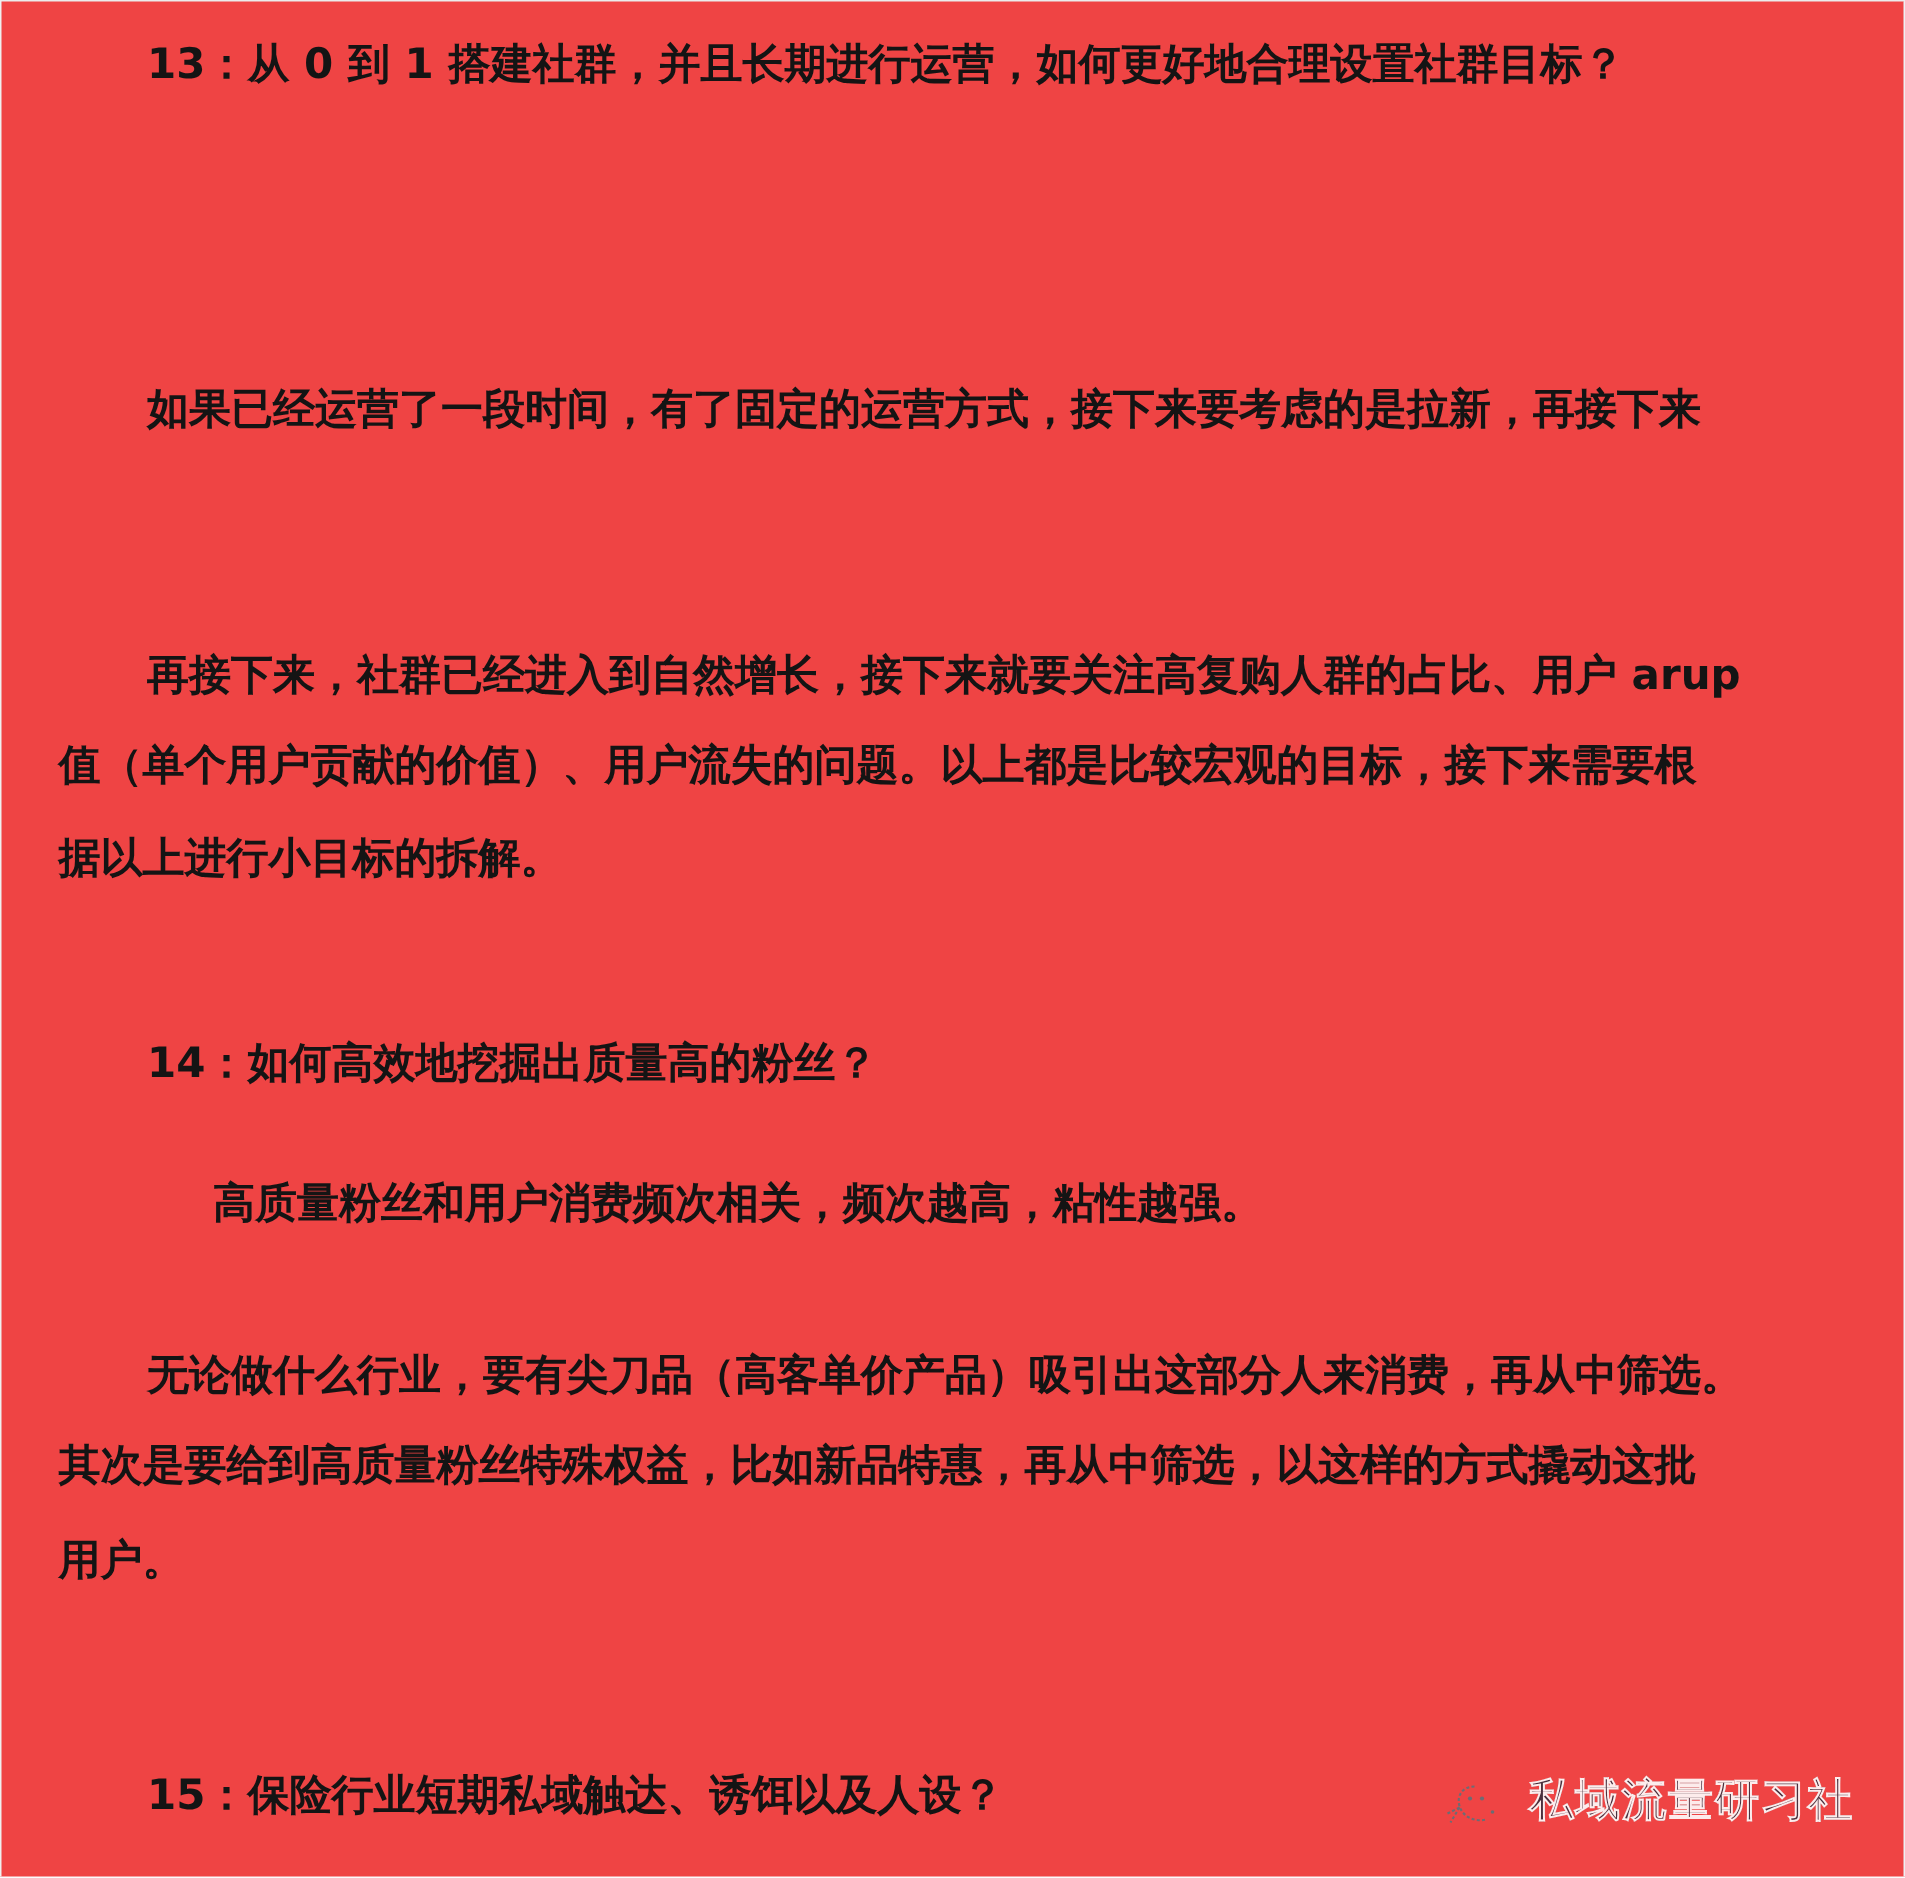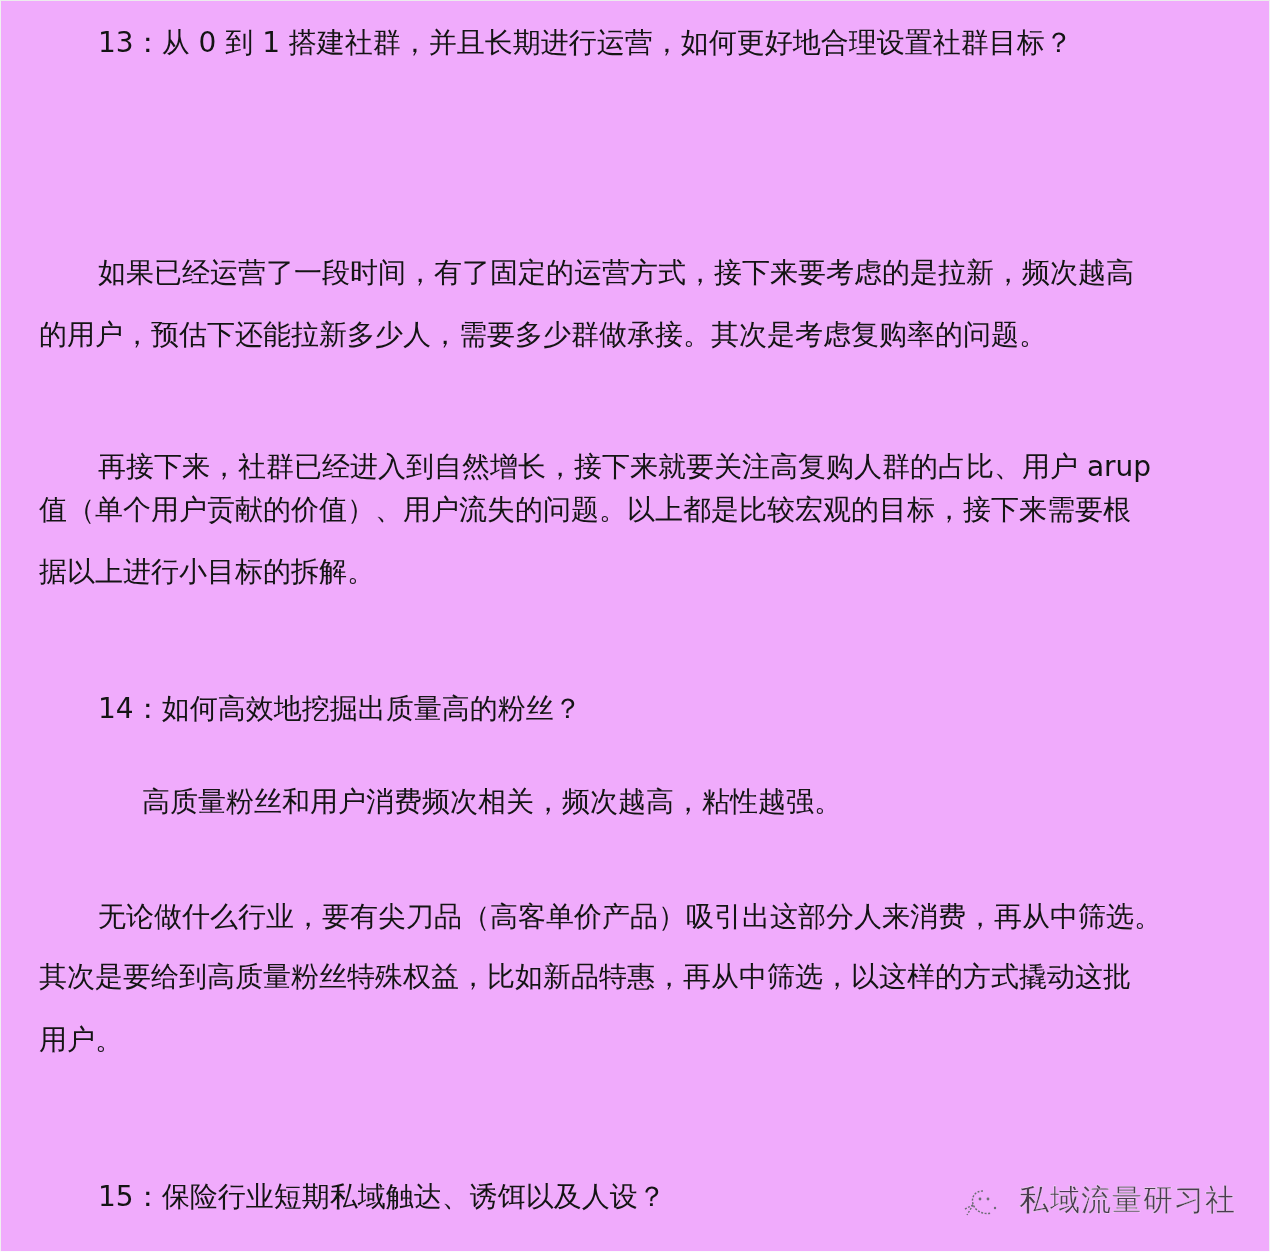--- a/index.html
+++ b/index.html
@@ -16,21 +16,22 @@
     color: #141414;
   }
   .page {
     position: absolute;
     left: 0; top: 0;
     width: 1268px;
     height: 1250px;
     border-top: 1px solid #ececec;
     border-left: 1px solid #f0f0f0;
     border-right: 2px solid #eef0f3;
-    background: #f0abfc;
+    background: #ef4444;
+    font-weight: bold;
   }
   .line {
     position: absolute;
     font-size: 28px;
     line-height: 40px;
     white-space: nowrap;
     letter-spacing: 0px;
   }
   .watermark {
     position: absolute;
@@ -54,24 +55,23 @@
   }
 </style>
 </head>
 <body>
 
 <div class="page">
 
   <div class="line" style="left:97px; top:22px;">13：从 0 到 1 搭建社群，并且长期进行运营，如何更好地合理设置社群目标？</div>
 
 
-  <div class="line" style="left:97px; top:252px;">如果已经运营了一段时间，有了固定的运营方式，接下来要考虑的是拉新，频次越高</div>
-  <div class="line" style="left:38px; top:314px;">的用户，预估下还能拉新多少人，需要多少群做承接。其次是考虑复购率的问题。</div>
+  <div class="line" style="left:97px; top:252px;">如果已经运营了一段时间，有了固定的运营方式，接下来要考虑的是拉新，再接下来</div>
 
-  <div class="line" style="left:97px; top:446px;">再接下来，社群已经进入到自然增长，接下来就要关注高复购人群的占比、用户 arup</div>
+  <div class="line" style="left:97px; top:429px;">再接下来，社群已经进入到自然增长，接下来就要关注高复购人群的占比、用户 arup</div>
   <div class="line" style="left:38px; top:551px;">据以上进行小目标的拆解。</div>
   <div class="line" style="left:38px; top:489px;">值（单个用户贡献的价值）、用户流失的问题。以上都是比较宏观的目标，接下来需要根</div>
 
   <div class="line" style="left:97px; top:688px;">14：如何高效地挖掘出质量高的粉丝？</div>
 
   <div class="line" style="left:97px; top:781px;margin-left:44px;">高质量粉丝和用户消费频次相关，频次越高，粘性越强。</div>
 
   <div class="line" style="left:97px; top:896px;">无论做什么行业，要有尖刀品（高客单价产品）吸引出这部分人来消费，再从中筛选。</div>
   <div class="line" style="left:38px; top:956px;">其次是要给到高质量粉丝特殊权益，比如新品特惠，再从中筛选，以这样的方式撬动这批</div>
   <div class="line" style="left:38px; top:1019px;">用户。</div>

